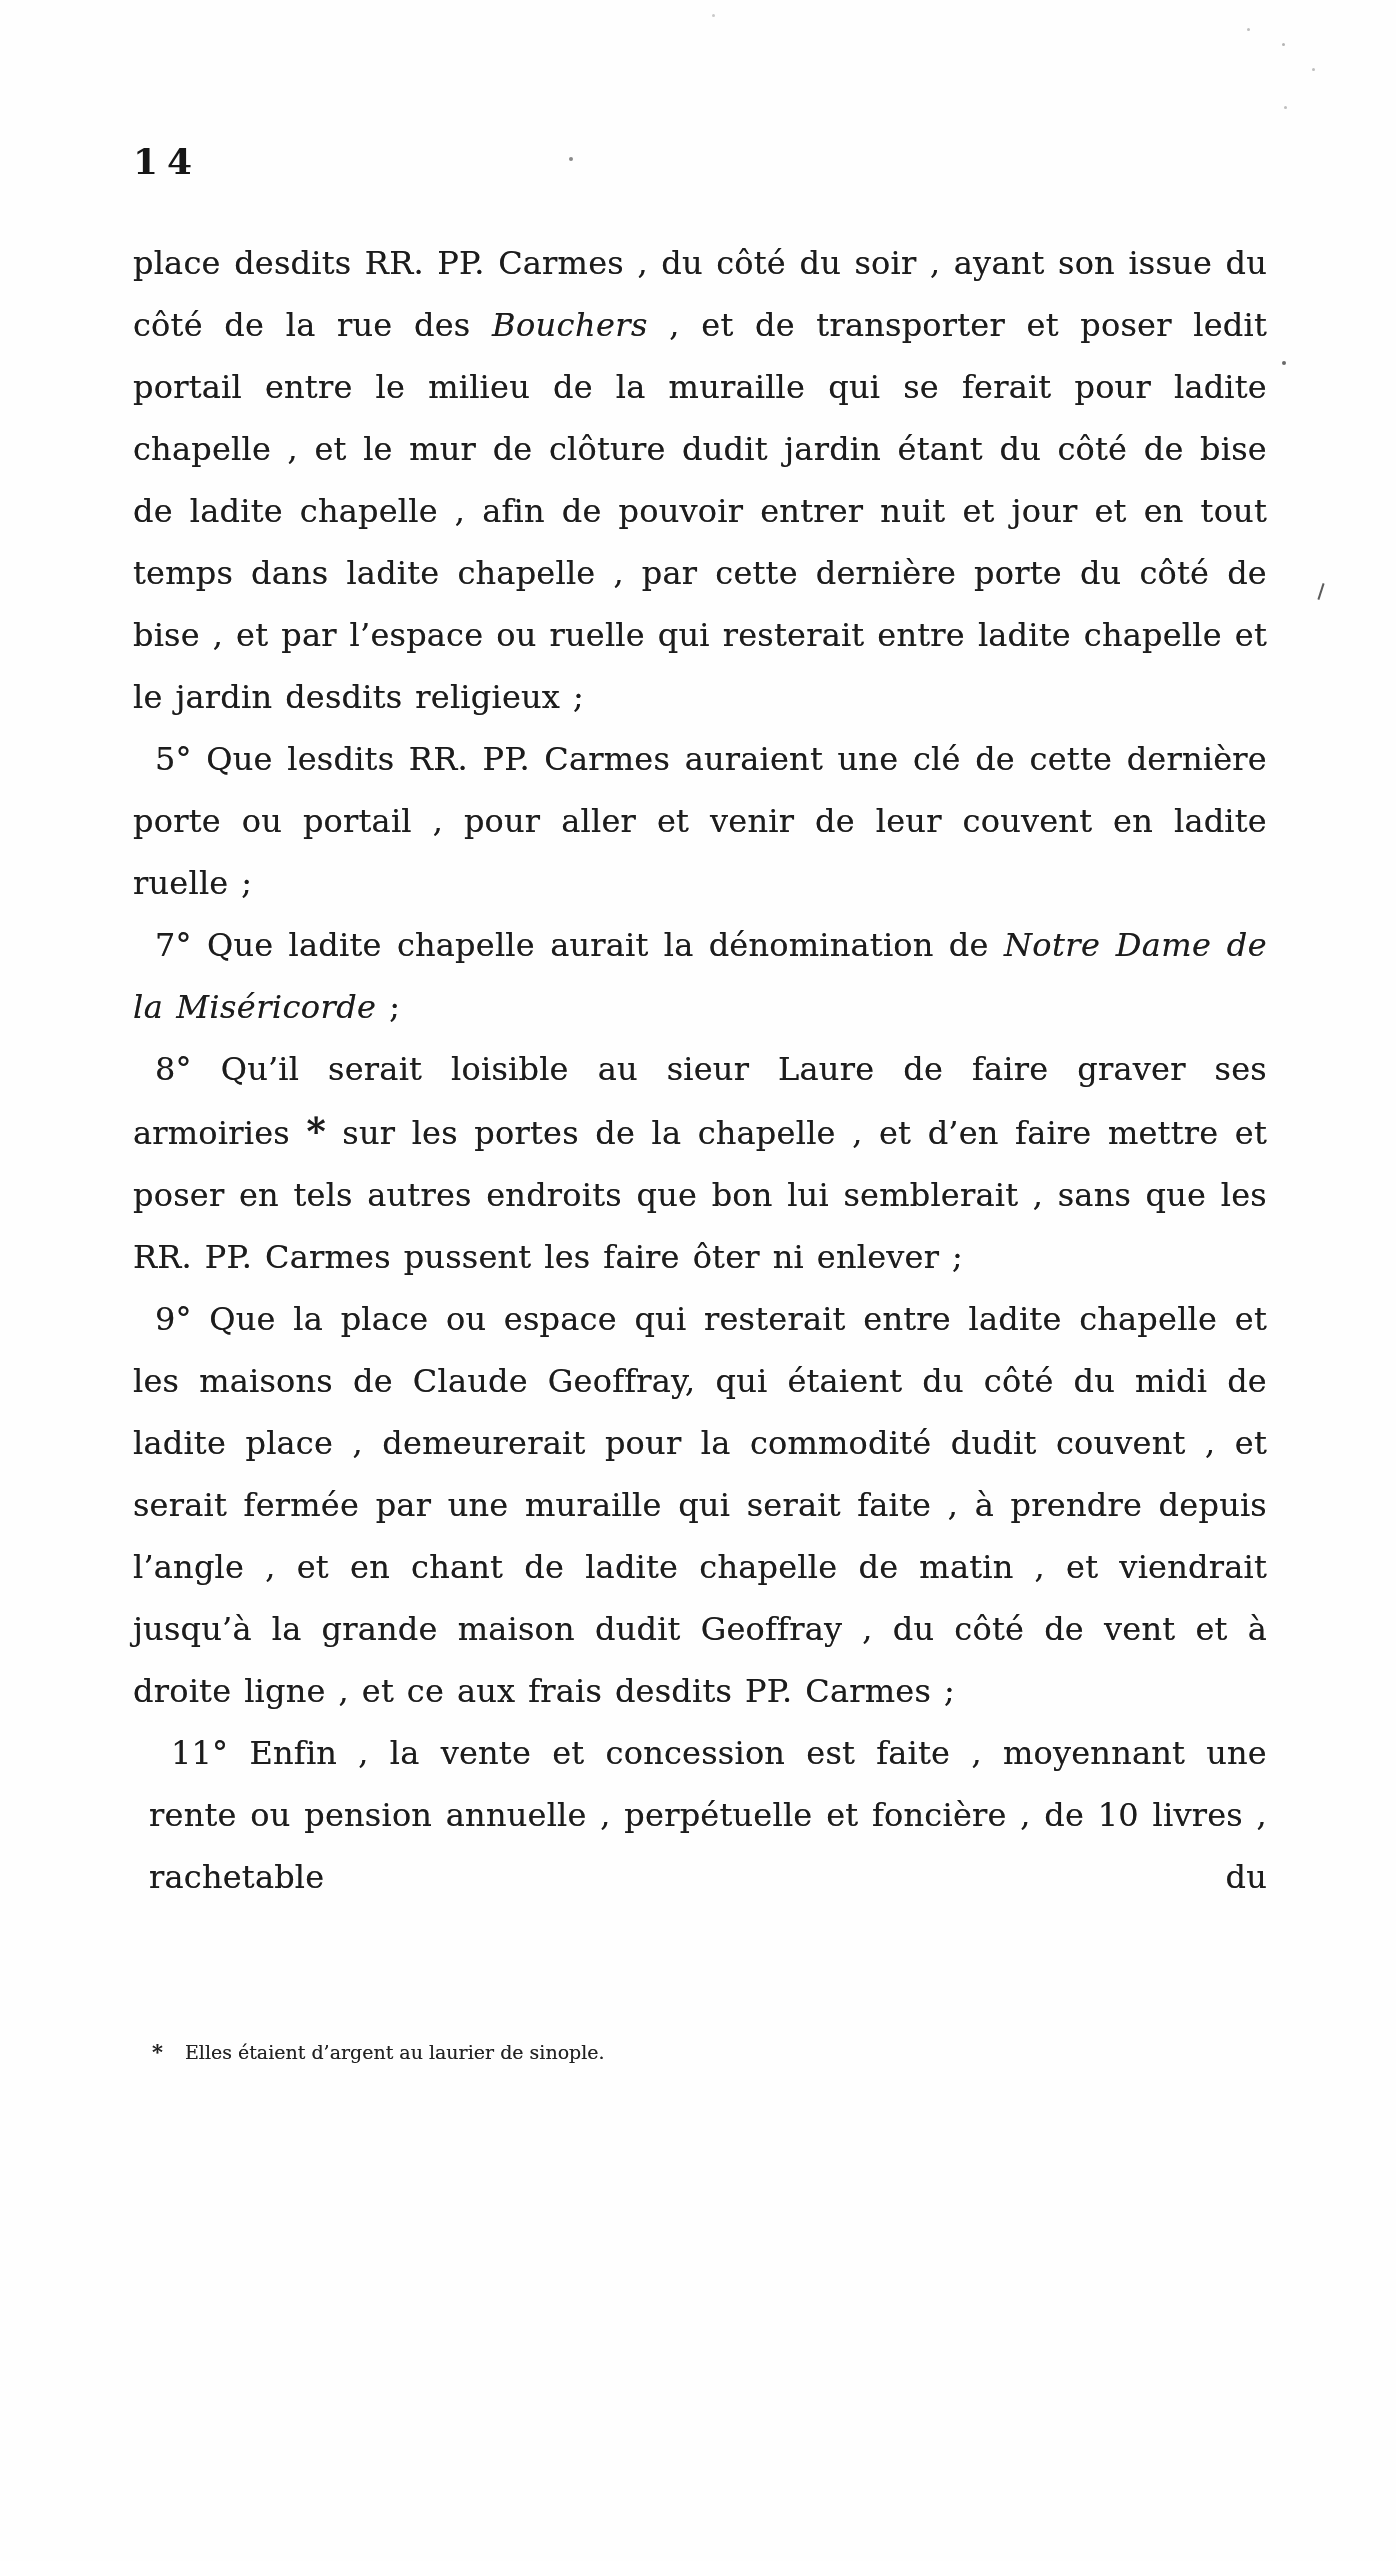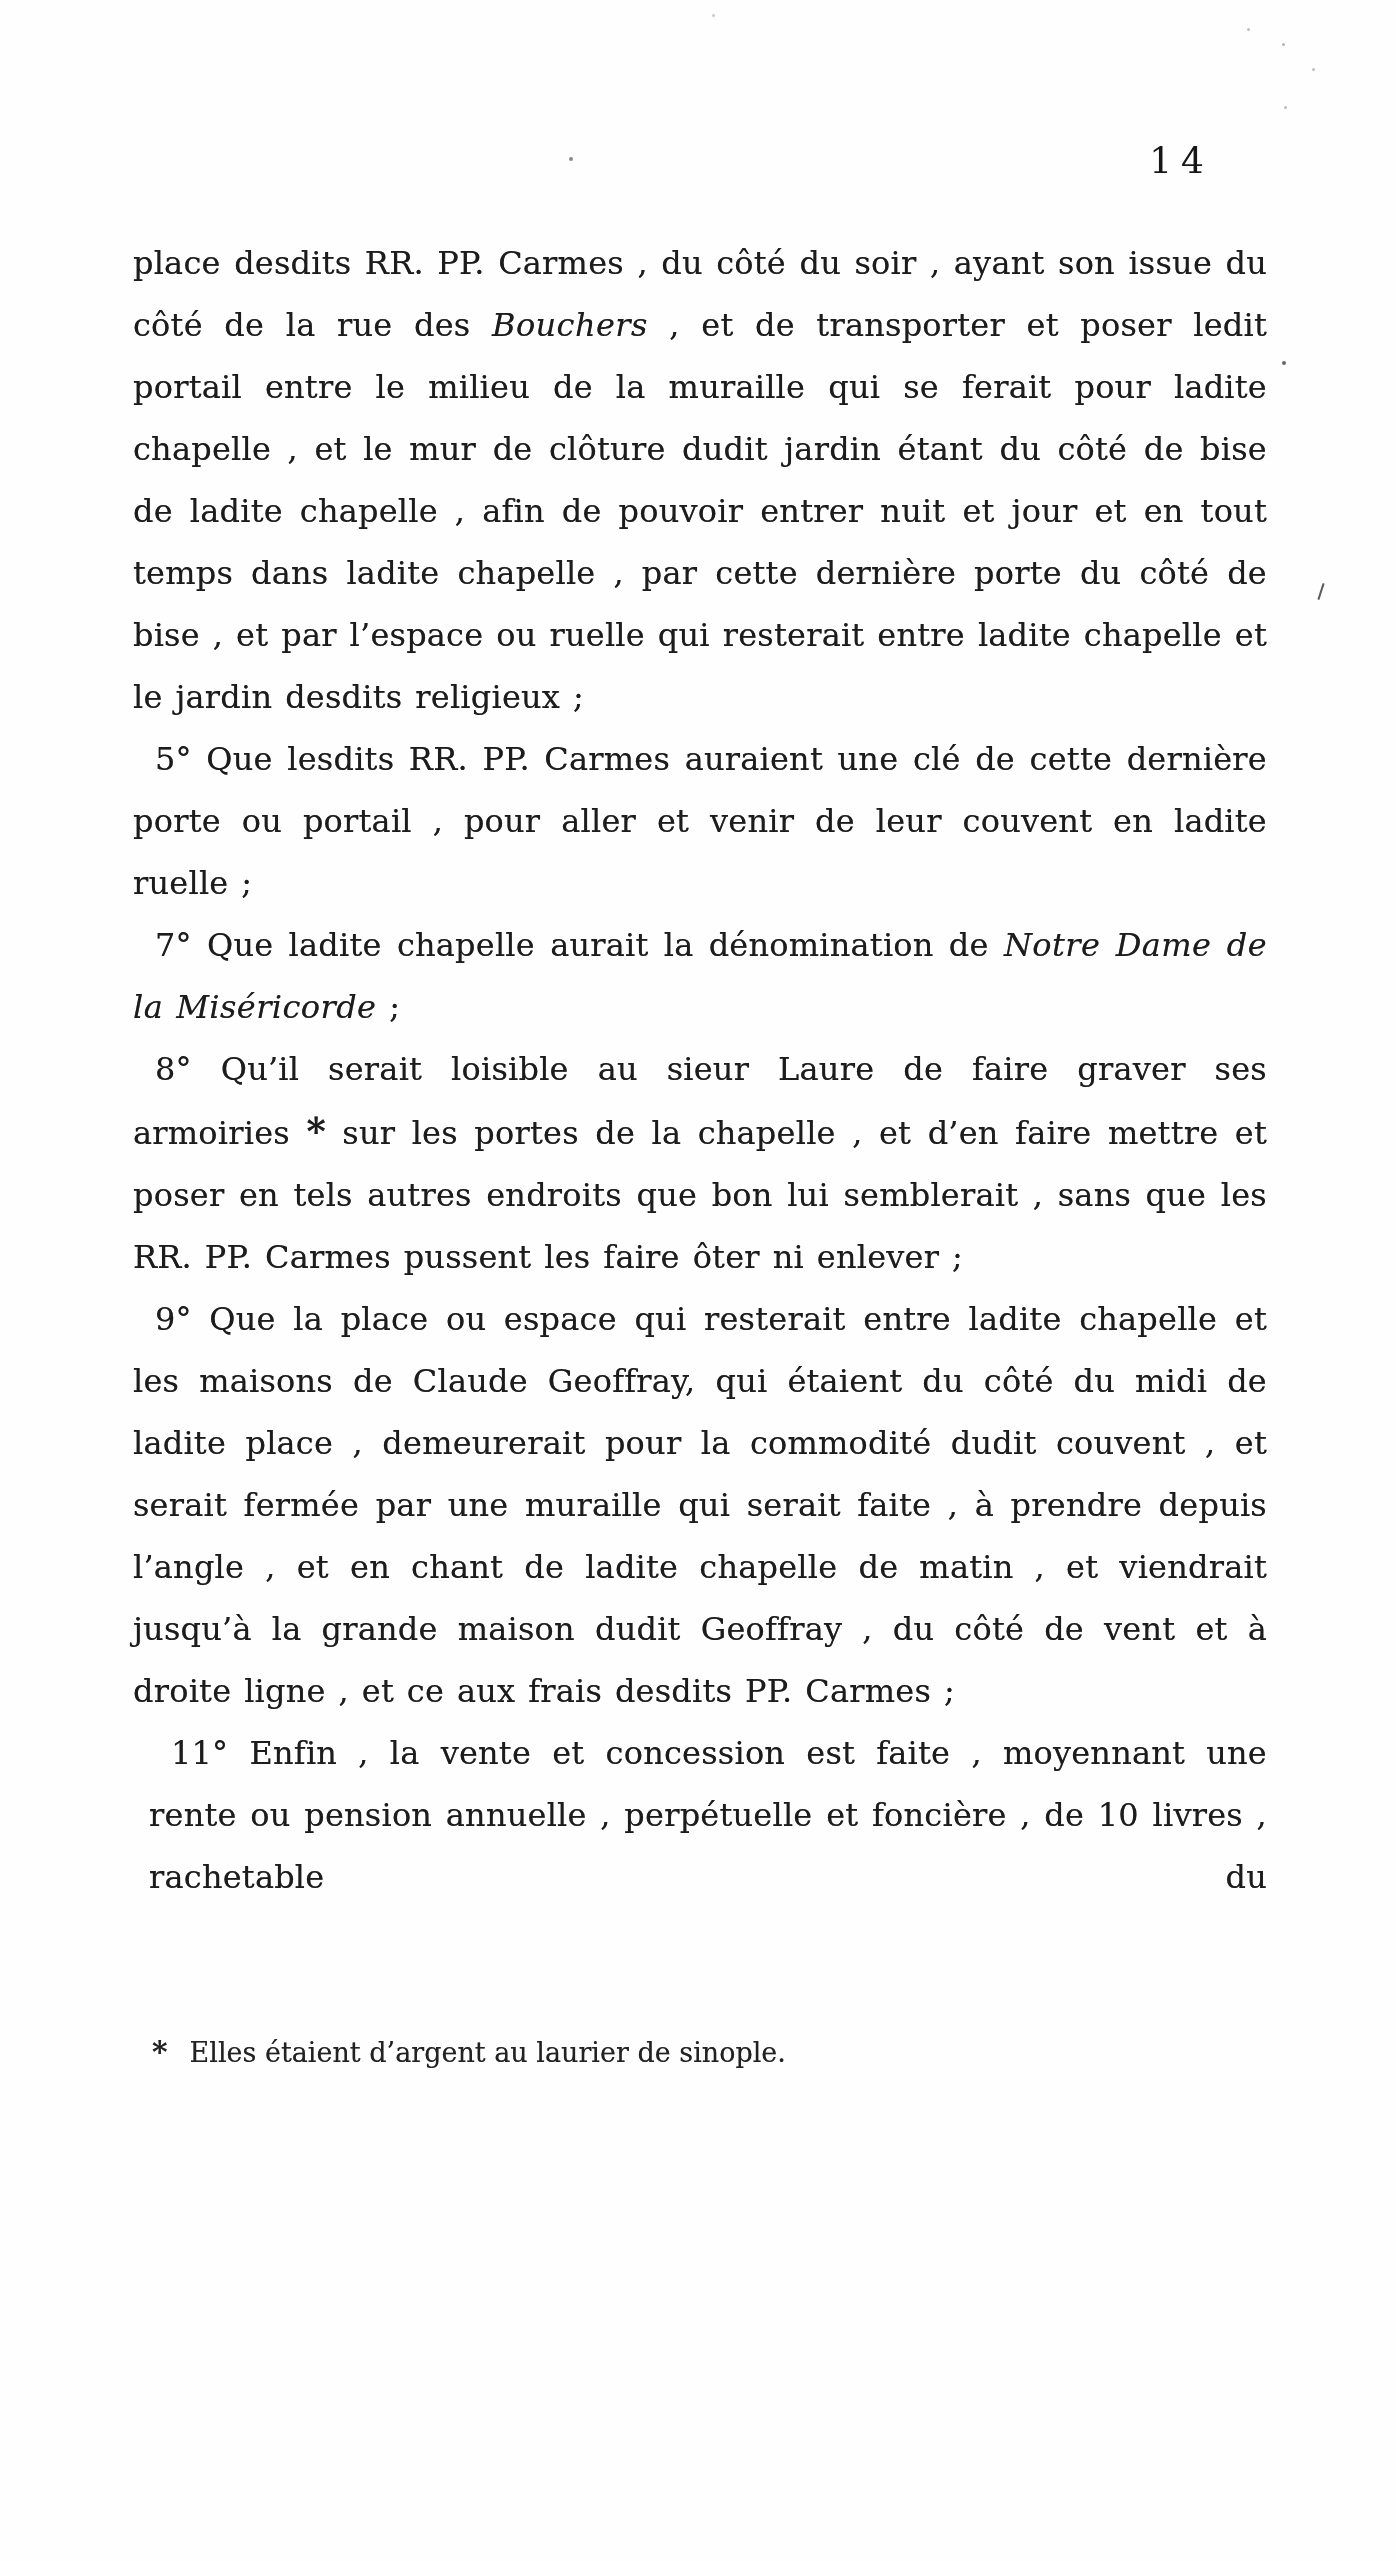--- a/index.html
+++ b/index.html
@@ -18,23 +18,23 @@
   .page {
     position: absolute;
     inset: 0;
     background: #fefefe;
   }
   .page-number {
     position: absolute;
     top: 140px;
     left: 133px;
     width: 1080px;
-    text-align: right;
+    text-align: left;
     font-size: 36px;
-    font-weight: normal;
+    font-weight: bold;
     letter-spacing: 9px;
     color: #161616;
   }
   .body-text {
     position: absolute;
     top: 232px;
     left: 133px;
     width: 1134px;
     font-size: 32px;
     line-height: 62px;
@@ -61,21 +61,21 @@
   }
   .star {
     font-weight: bold;
     font-size: 1.15em;
   }
   .footnote {
     position: absolute;
     top: 2035px;
     left: 152px;
     width: 1000px;
-    font-size: 27px;
+    font-size: 19px;
     line-height: 34px;
     color: #222222;
     text-shadow: 0 0 0.4px rgba(20,20,20,0.5);
   }
   .footnote .fn-star {
     font-weight: bold;
     font-size: 1.1em;
     margin-right: 22px;
   }
   

